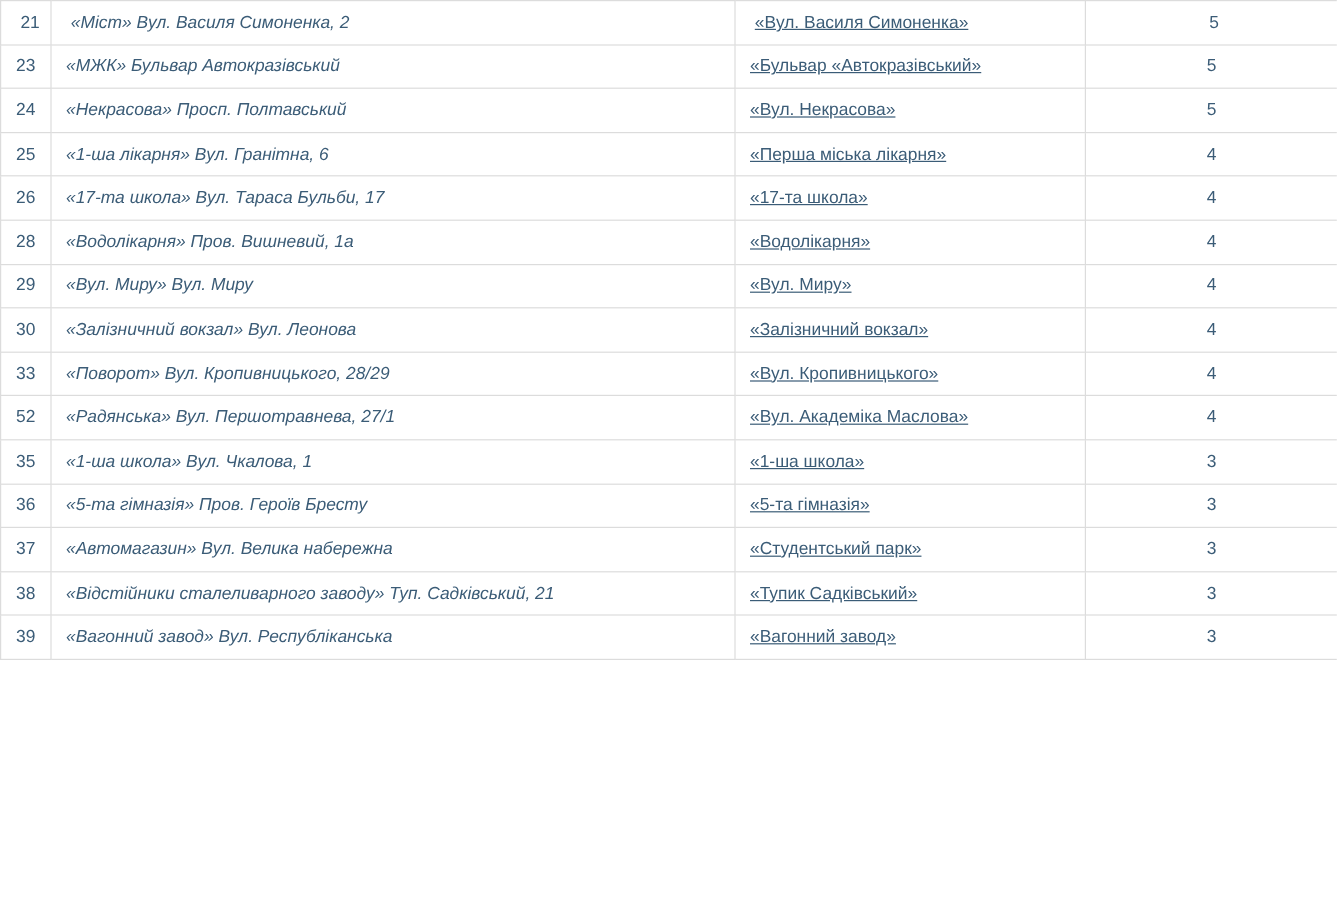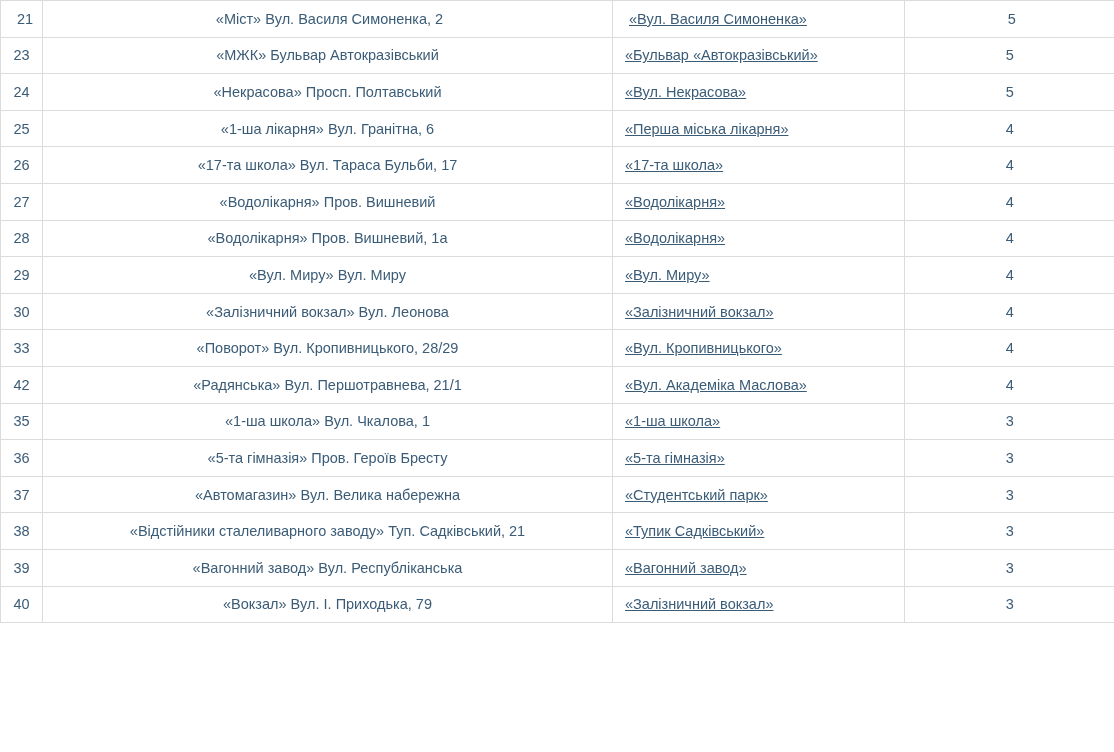--- a/index.html
+++ b/index.html
@@ -37,21 +37,22 @@
     border-top: 1px solid #dcdcdc;
     padding-left: 16px;
   }
   .col-num {
     width: 42px;
     text-align: center;
     color: #3b5c77;
   }
   .col-name {
     width: 570px;
-    text-align: center;
+    text-align: left;
+    font-style: italic;
   }
   .col-stop {
     width: 292px;
     text-align: left;
     text-decoration: underline;
   }
   .col-count {
     width: 210px;
     text-align: center;
     border-right: none !important;
@@ -86,26 +87,20 @@
         <td class="col-stop">«Перша міська лікарня»</td>
         <td class="col-count">4</td>
       </tr>
       <tr>
         <td class="col-num">26</td>
         <td class="col-name">«17-та школа» Вул. Тараса Бульби, 17</td>
         <td class="col-stop">«17-та школа»</td>
         <td class="col-count">4</td>
       </tr>
       <tr>
-        <td class="col-num">27</td>
-        <td class="col-name">«Водолікарня» Пров. Вишневий</td>
-        <td class="col-stop">«Водолікарня»</td>
-        <td class="col-count">4</td>
-      </tr>
-      <tr>
         <td class="col-num">28</td>
         <td class="col-name">«Водолікарня» Пров. Вишневий, 1а</td>
         <td class="col-stop">«Водолікарня»</td>
         <td class="col-count">4</td>
       </tr>
       <tr>
         <td class="col-num">29</td>
         <td class="col-name">«Вул. Миру» Вул. Миру</td>
         <td class="col-stop">«Вул. Миру»</td>
         <td class="col-count">4</td>
@@ -116,22 +111,22 @@
         <td class="col-stop">«Залізничний вокзал»</td>
         <td class="col-count">4</td>
       </tr>
       <tr>
         <td class="col-num">33</td>
         <td class="col-name">«Поворот» Вул. Кропивницького, 28/29</td>
         <td class="col-stop">«Вул. Кропивницького»</td>
         <td class="col-count">4</td>
       </tr>
       <tr>
-        <td class="col-num">42</td>
-        <td class="col-name">«Радянська» Вул. Першотравнева, 21/1</td>
+        <td class="col-num">52</td>
+        <td class="col-name">«Радянська» Вул. Першотравнева, 27/1</td>
         <td class="col-stop">«Вул. Академіка Маслова»</td>
         <td class="col-count">4</td>
       </tr>
       <tr>
         <td class="col-num">35</td>
         <td class="col-name">«1-ша школа» Вул. Чкалова, 1</td>
         <td class="col-stop">«1-ша школа»</td>
         <td class="col-count">3</td>
       </tr>
       <tr>
@@ -151,20 +146,14 @@
         <td class="col-name">«Відстійники сталеливарного заводу» Туп. Садківський, 21</td>
         <td class="col-stop">«Тупик Садківський»</td>
         <td class="col-count">3</td>
       </tr>
       <tr>
         <td class="col-num">39</td>
         <td class="col-name">«Вагонний завод» Вул. Республіканська</td>
         <td class="col-stop">«Вагонний завод»</td>
         <td class="col-count">3</td>
       </tr>
-      <tr>
-        <td class="col-num">40</td>
-        <td class="col-name">«Вокзал» Вул. І. Приходька, 79</td>
-        <td class="col-stop">«Залізничний вокзал»</td>
-        <td class="col-count">3</td>
-      </tr>
     </tbody>
 </table>
 
 </body></html>

